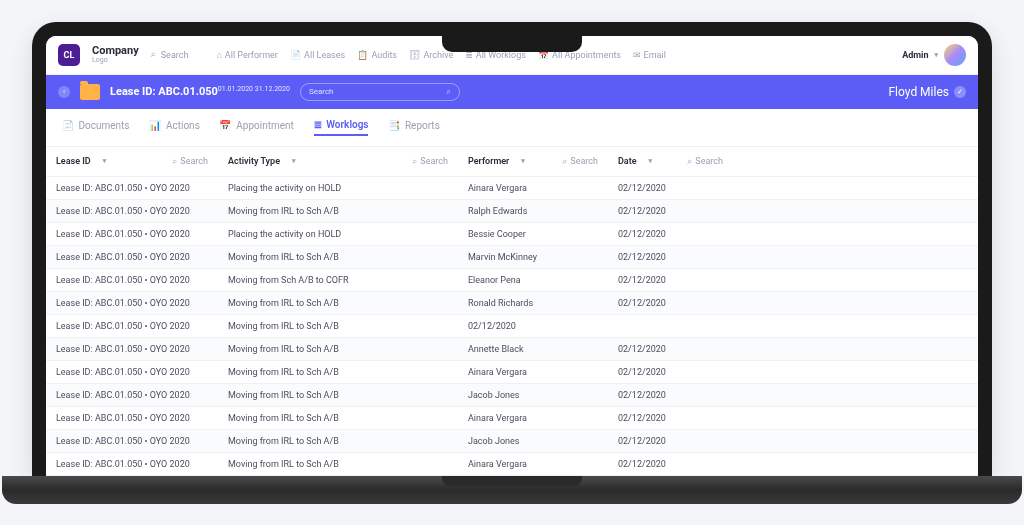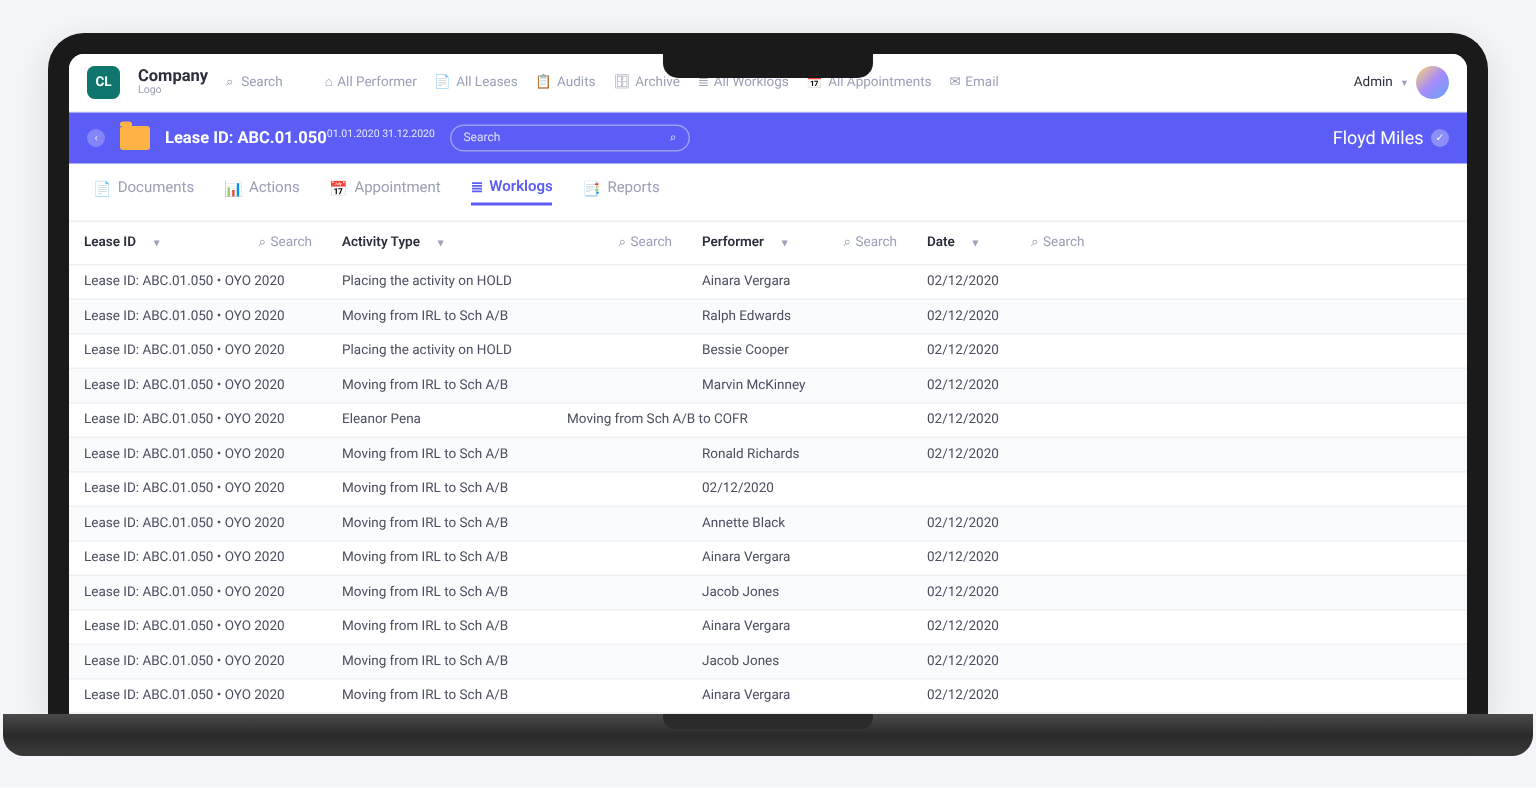--- a/index.html
+++ b/index.html
@@ -4,29 +4,29 @@
 <style>
 *{margin:0;padding:0;box-sizing:border-box;font-family:-apple-system,BlinkMacSystemFont,"Segoe UI",Roboto,sans-serif}
 body{background:#f3f5f9;display:flex;align-items:center;justify-content:center;min-height:100vh;padding:20px}
 .laptop{width:960px;background:#fff;border-radius:24px 24px 0 0;border:14px solid #1a1a1a;border-bottom:none;position:relative;overflow:hidden;box-shadow:0 8px 24px rgba(0,0,0,.12)}
 .notch{position:absolute;top:0;left:50%;transform:translateX(-50%);width:140px;height:16px;background:#1a1a1a;border-radius:0 0 10px 10px;z-index:100}
 .base{width:1020px;height:28px;background:linear-gradient(180deg,#4a4a4a 0%,#2a2a2a 50%,#3a3a3a 100%);border-radius:0 0 14px 14px;position:relative}
 .base::before{content:"";position:absolute;top:0;left:50%;transform:translateX(-50%);width:140px;height:10px;background:#2a2a2a;border-radius:0 0 8px 8px}
 .laptop-wrap{display:flex;flex-direction:column;align-items:center}
 .screen{background:#fff}
 .topbar{display:flex;align-items:center;padding:8px 12px;gap:12px;border-bottom:1px solid #eef0f4}
-.logo-box{width:22px;height:22px;background:#0f766e;border-radius:5px;display:flex;align-items:center;justify-content:center;color:#fff;font-size:9px;font-weight:700}
+.logo-box{width:22px;height:22px;background:#4c1d95;border-radius:5px;display:flex;align-items:center;justify-content:center;color:#fff;font-size:9px;font-weight:700}
 .company-block{display:flex;flex-direction:column;line-height:1.1}
 .company-name{font-size:11px;font-weight:700;color:#2a2d3a}
 .company-sub{font-size:7px;color:#9aa0b5}
 .search-top{display:flex;align-items:center;gap:5px;color:#9aa0b5;font-size:9px}
 .nav-links{display:flex;gap:12px;margin-left:16px}
 .nav-link{display:flex;align-items:center;gap:3px;color:#9aa0b5;font-size:9px;cursor:pointer}
 .nav-spacer{flex:1}
-.admin-block{display:flex;align-items:center;gap:6px;color:#2a2d3a;font-size:9px;font-weight:400}
+.admin-block{display:flex;align-items:center;gap:6px;color:#2a2d3a;font-size:9px;font-weight:700}
 .avatar{width:22px;height:22px;border-radius:50%;background:linear-gradient(135deg,#ffd76a,#a78bfa,#60a5fa)}
 .header-purple{background:#5b5df6;color:#fff;display:flex;align-items:center;padding:8px 12px;gap:10px}
 .back-circle{width:12px;height:12px;border-radius:50%;background:rgba(255,255,255,.25);display:flex;align-items:center;justify-content:center;font-size:7px}
 .folder-icon{width:20px;height:16px;background:#ffb347;border-radius:2px;position:relative}
 .folder-icon::before{content:"";position:absolute;top:-3px;left:0;width:8px;height:3px;background:#ffb347;border-radius:2px 2px 0 0}
 .lease-block{display:flex;line-height:1.2}
 .lease-title{font-size:11px;font-weight:700}
 .lease-dates{font-size:7px;opacity:.85}
 .search-bar{flex:0 0 160px;height:18px;border:1px solid rgba(255,255,255,.4);border-radius:9px;display:flex;align-items:center;padding:0 8px;font-size:8px;color:rgba(255,255,255,.8)}
 .search-bar .sicon{margin-left:auto}
@@ -199,22 +199,22 @@
               <div class="td col-date">02/12/2020</div>
             </div>
             <div class="row">
               <div class="td col-lease">Lease ID: ABC.01.050 • OYO 2020</div>
               <div class="td col-activity">Moving from IRL to Sch A/B</div>
               <div class="td col-performer">Marvin McKinney</div>
               <div class="td col-date">02/12/2020</div>
             </div>
             <div class="row">
               <div class="td col-lease">Lease ID: ABC.01.050 • OYO 2020</div>
+              <div class="td col-activity">Moving from Sch A/B to COFR</div>
               <div class="td col-performer">Eleanor Pena</div>
-              <div class="td col-activity">Moving from Sch A/B to COFR</div>
               <div class="td col-date">02/12/2020</div>
             </div>
             <div class="row">
               <div class="td col-lease">Lease ID: ABC.01.050 • OYO 2020</div>
               <div class="td col-activity">Moving from IRL to Sch A/B</div>
               <div class="td col-performer">Ronald Richards</div>
               <div class="td col-date">02/12/2020</div>
             </div>
             <div class="row">
               <div class="td col-lease">Lease ID: ABC.01.050 • OYO 2020</div>

